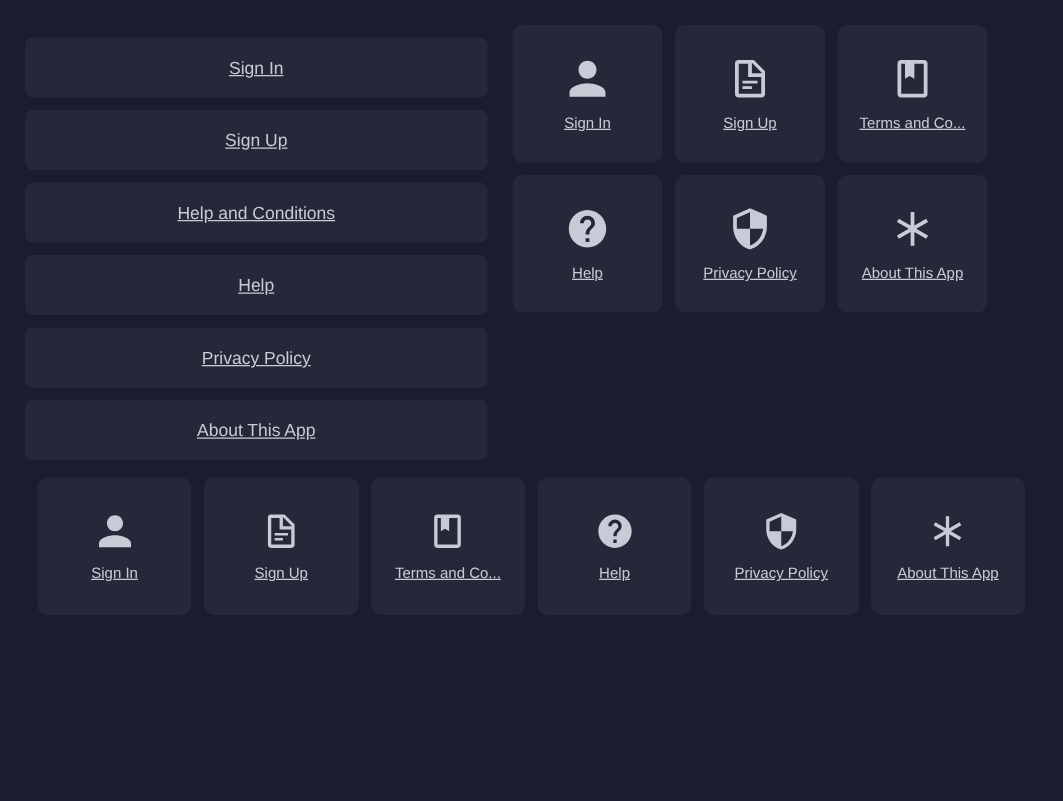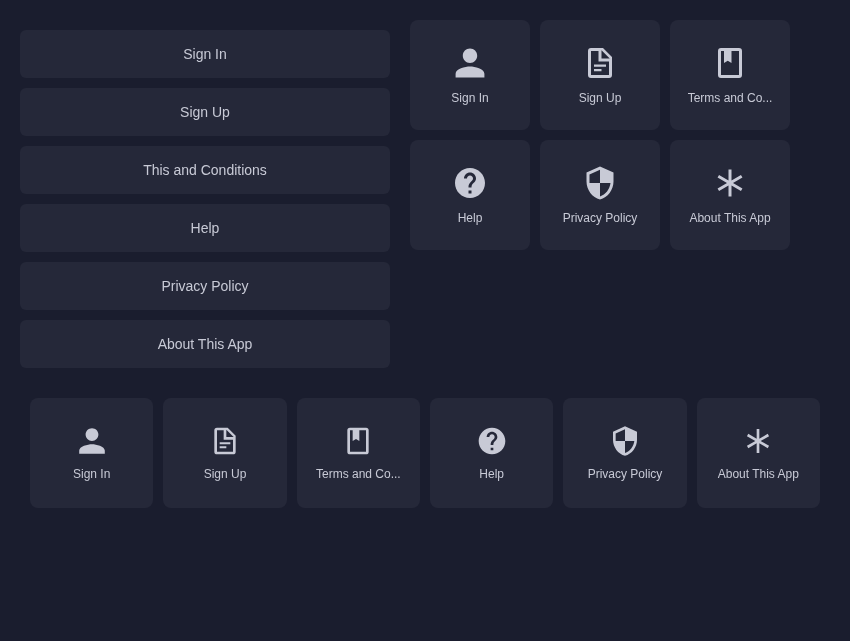--- a/index.html
+++ b/index.html
@@ -8,21 +8,22 @@
       font-family: -apple-system, BlinkMacSystemFont, 'Segoe UI', sans-serif;
       width: 850px;
       min-height: 641px;
       color: #c8cad6;
     }
 
     .main-container {
       padding: 20px;
       display: flex;
       flex-direction: column;
-      gap: 30px;
+      gap: 14px;
+      text-decoration: underline;
     }
 
     
     .top-section {
       display: flex;
       gap: 20px;
       align-items: flex-start;
     }
 
     
@@ -114,21 +115,21 @@
 </head>
 <body>
 
 <div class="main-container">
 
   <div class="top-section">
 
     <div class="list-buttons">
       <button class="list-btn">Sign In</button>
       <button class="list-btn">Sign Up</button>
-      <button class="list-btn">This and Conditions</button>
+      <button class="list-btn">Help and Conditions</button>
       <button class="list-btn">Help</button>
       <button class="list-btn">Privacy Policy</button>
       <button class="list-btn">About This App</button>
     </div>
 
     <div class="icon-grid">
 
       <div class="icon-tile">
         <svg class="icon-svg" viewBox="0 0 24 24">
           <path d="M12 12c2.7 0 4.8-2.1 4.8-4.8S14.7 2.4 12 2.4 7.2 4.5 7.2 7.2 9.3 12 12 12zm0 2.4c-3.2 0-9.6 1.6-9.6 4.8v2.4h19.2v-2.4c0-3.2-6.4-4.8-9.6-4.8z"></path>

